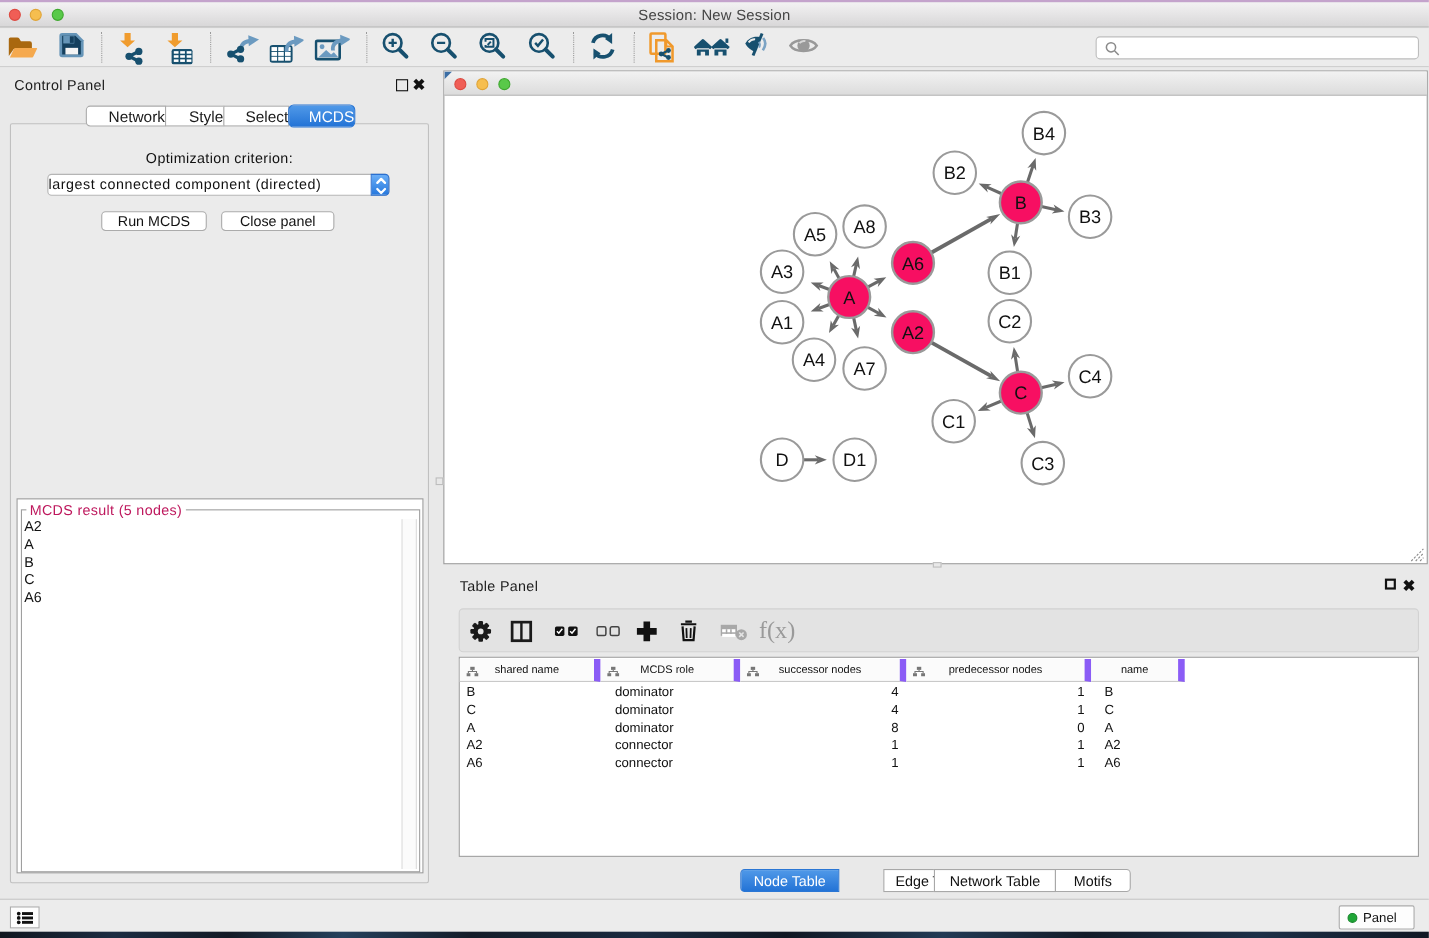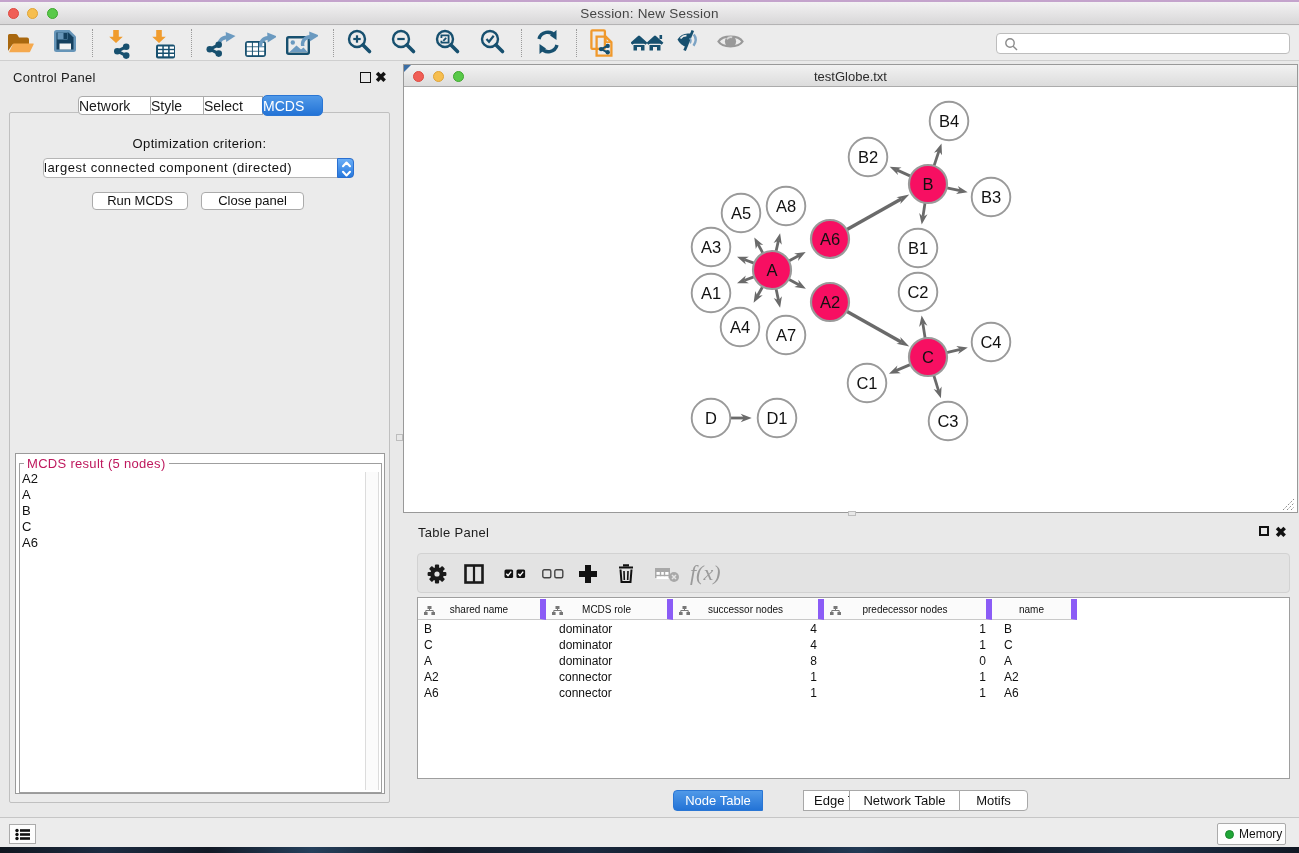--- a/index.html
+++ b/index.html
@@ -12,21 +12,21 @@
 
 #toolbar{left:0;top:26px;width:1299px;height:35px;background:#ececec;border-bottom:1px solid #cfcfcf}
 .tsep{top:3px;width:0;height:28px;border-left:1px dotted #9a9a9a}
 .ticon{top:3px}
 #searchbox{left:996px;top:7px;width:294px;height:21px;background:#fff;border:1px solid #bdbdbd;border-radius:4px}
 
 #cp-title{left:13px;top:70px;font-size:13px;color:#1d1d1d;letter-spacing:0.3px}
 #cp-float{left:360px;top:72px;width:11px;height:11px;border:1.6px solid #111}
 #cp-close{left:375px;top:69px;font-size:14px;font-weight:bold;color:#111}
 #cp-body{left:9px;top:112px;width:381px;height:691px;background:#ebebeb;border:1px solid #c0c0c0;border-radius:2px}
-.tab{top:96px;height:19px;background:#fff;border:1px solid #ababab;font-size:14px;color:#1a1a1a;text-align:left;line-height:18px}
+.tab{top:96px;height:19px;background:#fff;border:1px solid #ababab;font-size:14px;color:#1a1a1a;text-align:right;line-height:18px}
 #tab-mcds{background:linear-gradient(#5099e8,#2373d6);color:#fff;border:1px solid #2a76d4;border-radius:5px;top:95px;height:21px;line-height:20px}
 #opt-label{left:0px;top:136px;width:399px;text-align:center;font-size:13px;color:#111;letter-spacing:0.35px}
 #dropdown{left:43px;top:158px;width:311px;height:20px;background:#fff;border:1px solid #b5b5b5;border-radius:4px;font-size:13px;line-height:18px;padding-left:0;color:#111;letter-spacing:0.5px}
 #dd-btn{left:337px;top:158px;width:17px;height:20px;border-radius:0 4px 4px 0;background:linear-gradient(#6aaef7,#2678dd);border:1px solid #2a6fd0}
 .btn{top:192px;height:18px;background:#fff;border:1px solid #ababab;border-radius:4px;font-size:13px;color:#111;text-align:center;line-height:16px}
 #mcds-box{left:15px;top:453px;width:370px;height:341px;background:#fff;border:1px solid #9a9a9a}
 #mcds-fs{left:3px;top:9px;width:363px;height:330px;border:1px solid #9f9f9f}
 #mcds-legend{left:4px;top:-8px;background:#fff;padding:0 3px;font-size:13px;color:#be185d;letter-spacing:0.3px}
 #mcds-list{left:6px;top:17px;font-size:13px;color:#111;line-height:16px}
 #mcds-scroll{left:349px;top:18px;width:14px;height:318px;background:#fbfbfb;border-left:1px solid #dcdcdc;border-right:1px solid #dcdcdc}
@@ -219,21 +219,20 @@
     </div>
   <div class="abs" id="mcds-list">A2<br>A<br>B<br>C<br>A6</div>
   <div class="abs" id="mcds-scroll"></div>
 </div>
 
 <div class="abs" id="netwin">
   <div class="abs" id="net-titlebar">
     <div class="abs tl" style="left:9px;background:#f05e56;border:1px solid #dd4a41"></div>
     <div class="abs tl" style="left:29px;background:#f6be4f;border:1px solid #e0a437"></div>
     <div class="abs tl" style="left:49px;background:#59c949;border:1px solid #3fa82f"></div>
-    <div class="abs" id="net-title">testGlobe.txt</div>
   </div>
   <svg class="abs" id="graph" width="889" height="423" viewBox="0 0 889 423">
   <line x1="356.4" y1="166.2" x2="351.0" y2="156.2" stroke-width="2.8"></line>
   <polygon points="347.3,149.4 356.2,157.1 351.0,156.2 348.8,161.1"></polygon>
   <line x1="368.8" y1="164.4" x2="371.4" y2="152.7" stroke-width="2.8"></line>
   <polygon points="373.1,145.2 374.8,156.8 371.4,152.7 366.6,155.0"></polygon>
   <line x1="348.2" y1="175.6" x2="337.2" y2="171.5" stroke-width="2.8"></line>
   <polygon points="330.0,168.8 341.8,168.8 337.2,171.5 338.8,176.6"></polygon>
   <line x1="348.2" y1="188.4" x2="337.2" y2="192.5" stroke-width="2.8"></line>
   <polygon points="330.0,195.2 338.8,187.4 337.2,192.5 341.8,195.2"></polygon>
@@ -359,21 +358,21 @@
     </svg>
     <svg class="abs" style="left:237px;top:10px" width="25" height="20" viewBox="0 0 25 20">
       <rect x="0" y="4" width="15" height="10" fill="#a8a8a8"></rect>
       <rect x="1.5" y="8.0" width="12" height="2.8" fill="#fff"></rect>
       <rect x="1.5" y="12.2" width="12" height="2.8" fill="#fff"></rect>
       <rect x="4.8" y="8" width="1.4" height="4.2" fill="#a8a8a8"></rect>
       <rect x="8.8" y="8" width="1.4" height="4.2" fill="#a8a8a8"></rect>
       <circle cx="19" cy="13" r="5" fill="#a8a8a8"></circle>
       <path d="M17 11 L21 15 M21 11 L17 15" stroke="#e3e3e3" stroke-width="1.5"></path>
     </svg>
-    <div class="abs" style="left:272px;top:6px;font-family:'Liberation Serif',serif;font-style:italic;font-size:22px;color:#9a9a9a">f(x)</div>
+    <div class="abs" style="left:272px;top:6px;font-family:'Liberation Serif',serif;font-size:22px;color:#9a9a9a">f(x)</div>
 </div>
 <div class="abs" id="tp-table">
 <div class="abs hcell" style="left:0px;width:128px"><span class="abs" style="left:6px">
         <svg class="abs hico" width="11" height="9" viewBox="0 0 11 9">
           <rect x="3.5" y="0" width="4" height="3" fill="#777"></rect>
           <rect x="0" y="6" width="3.6" height="3" fill="#777"></rect>
           <rect x="7.4" y="6" width="3.6" height="3" fill="#777"></rect>
           <path d="M5.5 3 V4.5 M1.8 6 V4.5 H9.2 V6" stroke="#777" fill="none" stroke-width="1"></path>
         </svg>
       </span>shared name</div>
@@ -441,16 +440,16 @@
         <circle cx="2" cy="2.5" r="1.7" fill="#111"></circle>
         <circle cx="2" cy="6.5" r="1.7" fill="#111"></circle>
         <circle cx="2" cy="10.5" r="1.7" fill="#111"></circle>
         <rect x="5" y="1.2" width="10" height="2.6" fill="#111"></rect>
         <rect x="5" y="5.2" width="10" height="2.6" fill="#111"></rect>
         <rect x="5" y="9.2" width="10" height="2.6" fill="#111"></rect>
       </svg>
     </div>
   <div class="abs" id="memory">
       <span style="position:absolute;left:7px;top:6px;width:9px;height:9px;border-radius:50%;background:#1fa637;border:1px solid #17862b"></span>
-      <span style="position:absolute;left:21px;top:3px">Memory</span>
+      <span style="position:absolute;left:21px;top:3px">Panel</span>
     </div>
 </div>
 <div class="abs" id="desktop"></div>
 
 </body></html>

